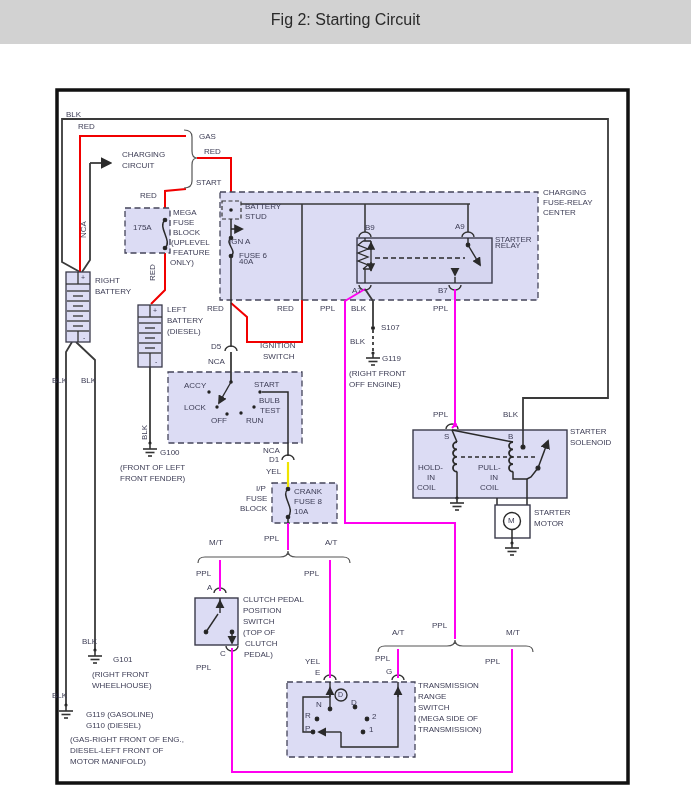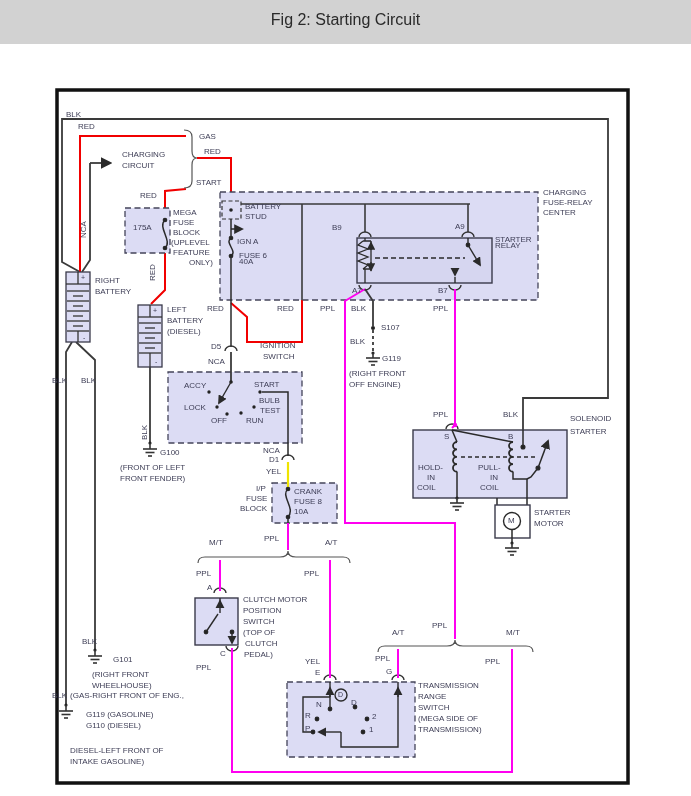--- a/index.html
+++ b/index.html
@@ -281,33 +281,33 @@
 <span class="lbl" style="left:196px;top:179px">START</span>
 <span class="lbl" style="left:140px;top:192px">RED</span>
 <span class="lbl vert" style="left:80px;top:238px">NCA</span>
 
 <span class="lbl" style="left:133px;top:224px">175A</span>
 <span class="lbl" style="left:173px;top:209px">MEGA</span>
 <span class="lbl" style="left:173px;top:219px">FUSE</span>
 <span class="lbl" style="left:173px;top:229px">BLOCK</span>
 <span class="lbl" style="left:171px;top:239px">(UPLEVEL</span>
 <span class="lbl" style="left:173px;top:249px">FEATURE</span>
-<span class="lbl" style="left:189px;top:259px">ONLY)</span>
+<span class="lbl" style="left:170px;top:259px">ONLY)</span>
 <span class="lbl vert" style="left:149px;top:281px">RED</span>
 
 <span class="lbl" style="left:543px;top:189px">CHARGING</span>
 <span class="lbl" style="left:543px;top:199px">FUSE-RELAY</span>
 <span class="lbl" style="left:543px;top:209px">CENTER</span>
 <span class="lbl" style="left:245px;top:203px">BATTERY</span>
 <span class="lbl" style="left:245px;top:213px">STUD</span>
-<span class="lbl" style="left:237px;top:238px">IGN A</span>
+<span class="lbl" style="left:229px;top:238px">IGN A</span>
 <span class="lbl" style="left:239px;top:252px">FUSE 6</span>
 <span class="lbl" style="left:239px;top:258px">40A</span>
 
-<span class="lbl" style="left:332px;top:224px">B9</span>
+<span class="lbl" style="left:365px;top:224px">B9</span>
 <span class="lbl" style="left:455px;top:223px">A9</span>
 <span class="lbl" style="left:495px;top:236px">STARTER</span>
 <span class="lbl" style="left:495px;top:242px">RELAY</span>
 <span class="lbl" style="left:352px;top:287px">A7</span>
 <span class="lbl" style="left:438px;top:287px">B7</span>
 
 <span class="lbl" style="left:95px;top:277px">RIGHT</span>
 <span class="lbl" style="left:95px;top:288px">BATTERY</span>
 <span class="lbl sm" style="left:81px;top:274px">+</span>
 <span class="lbl sm" style="left:83px;top:334px">-</span>
@@ -356,34 +356,34 @@
 <span class="lbl" style="left:294px;top:498px">FUSE 8</span>
 <span class="lbl" style="left:294px;top:508px">10A</span>
 <span class="lbl" style="left:264px;top:535px">PPL</span>
 
 <span class="lbl" style="left:209px;top:539px">M/T</span>
 <span class="lbl" style="left:325px;top:539px">A/T</span>
 <span class="lbl" style="left:196px;top:570px">PPL</span>
 <span class="lbl" style="left:207px;top:584px">A</span>
 <span class="lbl" style="left:304px;top:570px">PPL</span>
 
-<span class="lbl" style="left:243px;top:596px">CLUTCH MOTOR</span>
+<span class="lbl" style="left:243px;top:596px">CLUTCH PEDAL</span>
 <span class="lbl" style="left:243px;top:607px">POSITION</span>
 <span class="lbl" style="left:243px;top:618px">SWITCH</span>
 <span class="lbl" style="left:243px;top:629px">(TOP OF</span>
 <span class="lbl" style="left:245px;top:640px">CLUTCH</span>
 <span class="lbl" style="left:244px;top:651px">PEDAL)</span>
 <span class="lbl" style="left:220px;top:650px">C</span>
 <span class="lbl" style="left:196px;top:664px">PPL</span>
 
 <span class="lbl" style="left:433px;top:411px">PPL</span>
 <span class="lbl" style="left:503px;top:411px">BLK</span>
 
 <span class="lbl" style="left:570px;top:428px">STARTER</span>
-<span class="lbl" style="left:570px;top:415px">SOLENOID</span>
+<span class="lbl" style="left:570px;top:439px">SOLENOID</span>
 <span class="lbl" style="left:444px;top:433px">S</span>
 <span class="lbl" style="left:508px;top:433px">B</span>
 <span class="lbl" style="left:418px;top:464px">HOLD-</span>
 <span class="lbl" style="left:427px;top:474px">IN</span>
 <span class="lbl" style="left:417px;top:484px">COIL</span>
 <span class="lbl" style="left:478px;top:464px">PULL-</span>
 <span class="lbl" style="left:490px;top:474px">IN</span>
 <span class="lbl" style="left:480px;top:484px">COIL</span>
 
 <span class="lbl" style="left:534px;top:509px">STARTER</span>
@@ -414,17 +414,17 @@
 
 <span class="lbl" style="left:52px;top:377px">BLK</span>
 <span class="lbl" style="left:81px;top:377px">BLK</span>
 <span class="lbl" style="left:82px;top:638px">BLK</span>
 <span class="lbl" style="left:113px;top:656px">G101</span>
 <span class="lbl" style="left:92px;top:671px">(RIGHT FRONT</span>
 <span class="lbl" style="left:92px;top:682px">WHEELHOUSE)</span>
 <span class="lbl" style="left:52px;top:692px">BLK</span>
 <span class="lbl" style="left:86px;top:711px">G119 (GASOLINE)</span>
 <span class="lbl" style="left:86px;top:722px">G110 (DIESEL)</span>
-<span class="lbl" style="left:70px;top:692px">(GAS-RIGHT FRONT OF ENG.,</span>
+<span class="lbl" style="left:70px;top:736px">(GAS-RIGHT FRONT OF ENG.,</span>
 <span class="lbl" style="left:70px;top:747px">DIESEL-LEFT FRONT OF</span>
-<span class="lbl" style="left:70px;top:758px">INTAKE GASOLINE)</span>
+<span class="lbl" style="left:70px;top:758px">MOTOR MANIFOLD)</span>
 
 <span class="lbl" style="left:58px;top:808px">103697</span>
 
 </body></html>

